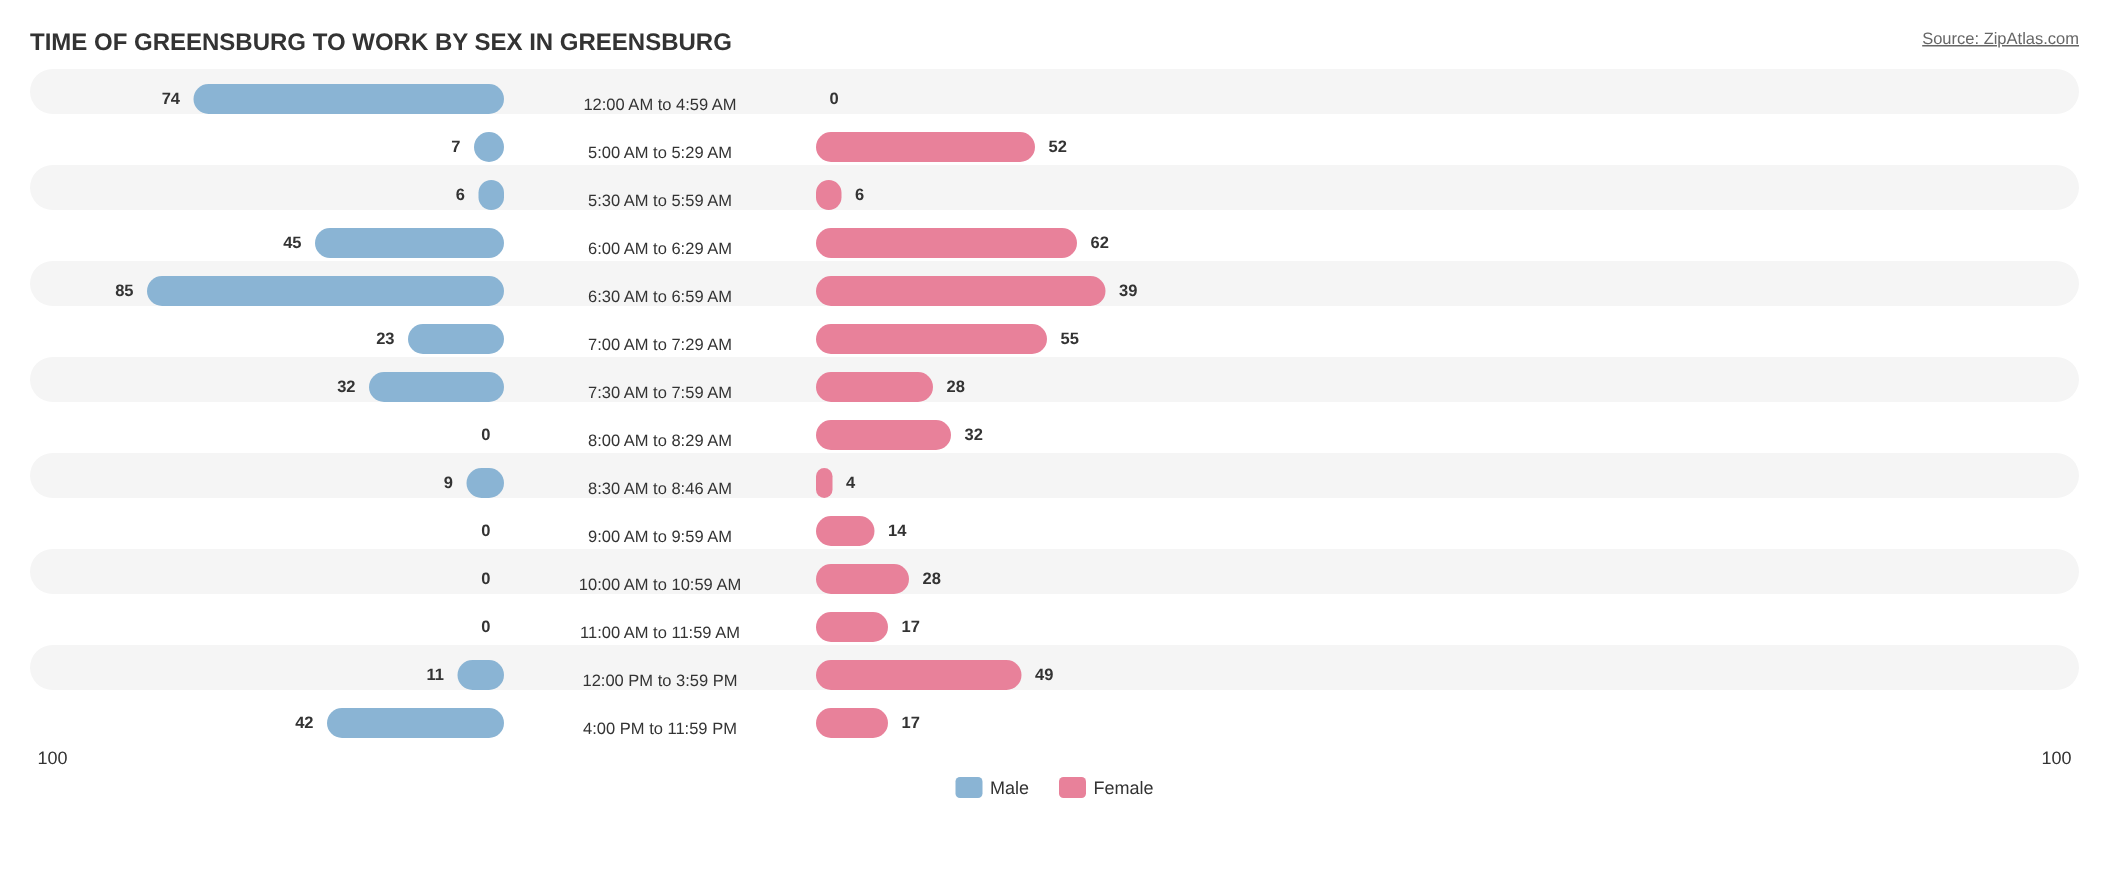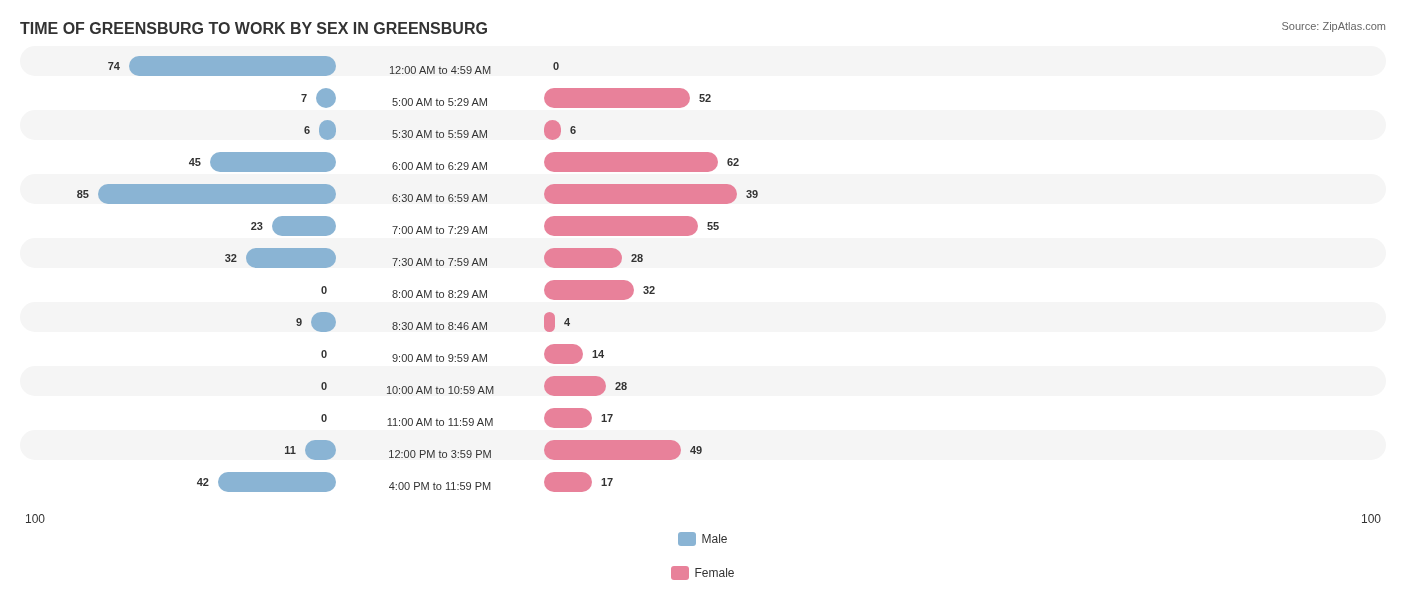--- a/index.html
+++ b/index.html
@@ -21,20 +21,21 @@
       font-weight: bold;
       color: #333;
       margin-bottom: 8px;
     }
     .source-text {
       position: absolute;
       top: 20px;
       right: 20px;
       font-size: 11px;
       color: #666;
+      text-decoration: underline;
     }
     .chart-area {
       position: relative;
       width: 100%;
     }
     .row {
       display: flex;
       align-items: flex-end;
       height: 30px;
       margin-bottom: 2px;
@@ -106,21 +107,21 @@
     }
     .val-left {
       margin-right: 4px;
     }
     .val-right {
       margin-left: 4px;
     }
     .axis-row {
       display: flex;
       align-items: center;
-      margin-top: 20px;
+      margin-top: 6px;
       justify-content: space-between;
     }
     .axis-left {
       width: 320px;
       text-align: left;
       font-size: 12px;
       color: #333;
       padding-left: 5px;
     }
     .axis-right {
@@ -129,21 +130,20 @@
       font-size: 12px;
       color: #333;
       padding-right: 5px;
     }
     .legend {
       display: flex;
       justify-content: center;
       align-items: center;
       gap: 20px;
       margin-top: 6px;
-      flex-direction: column;
     }
     .legend-item {
       display: flex;
       align-items: center;
       gap: 5px;
       font-size: 12px;
       color: #333;
     }
     .legend-swatch {
       width: 18px;

